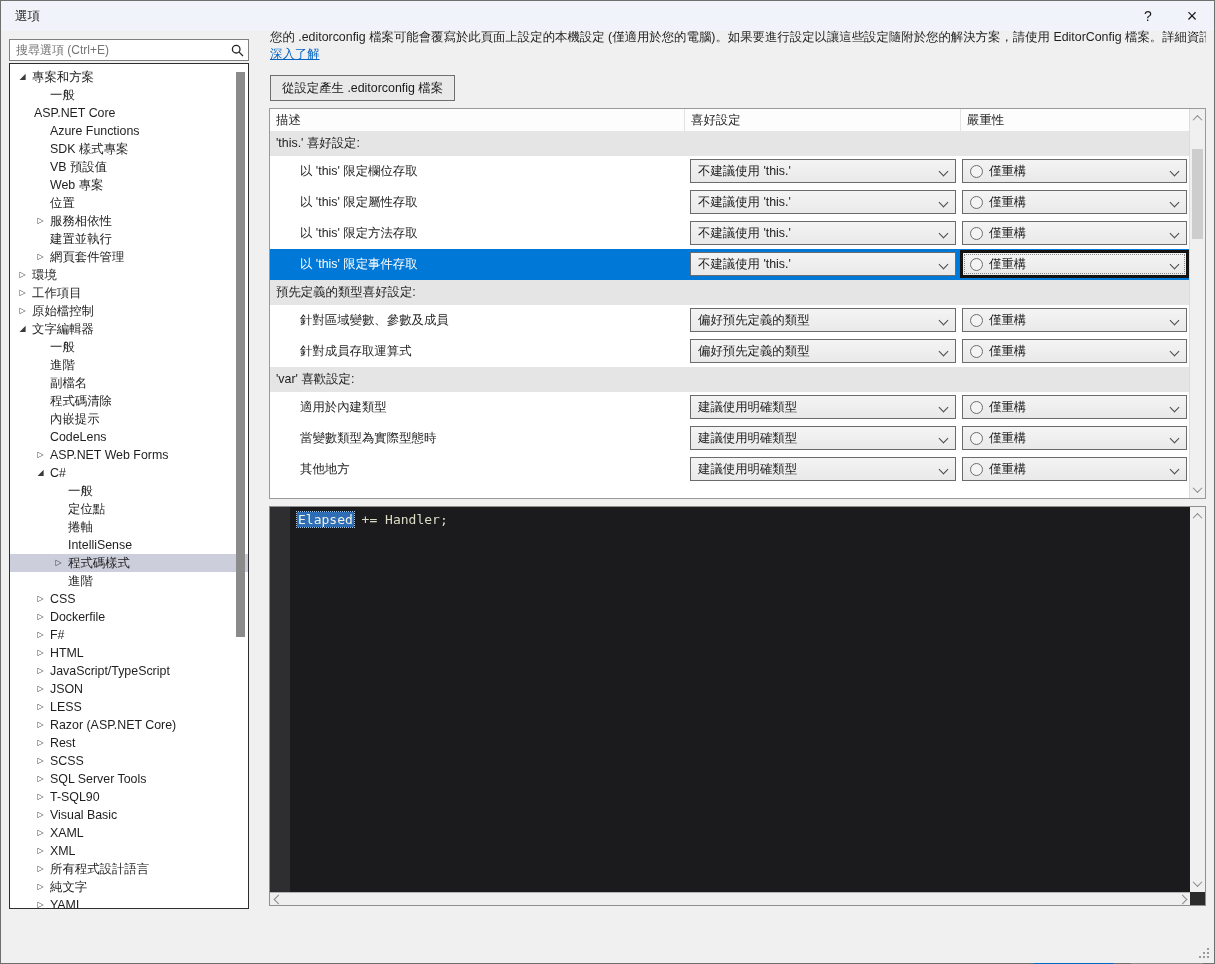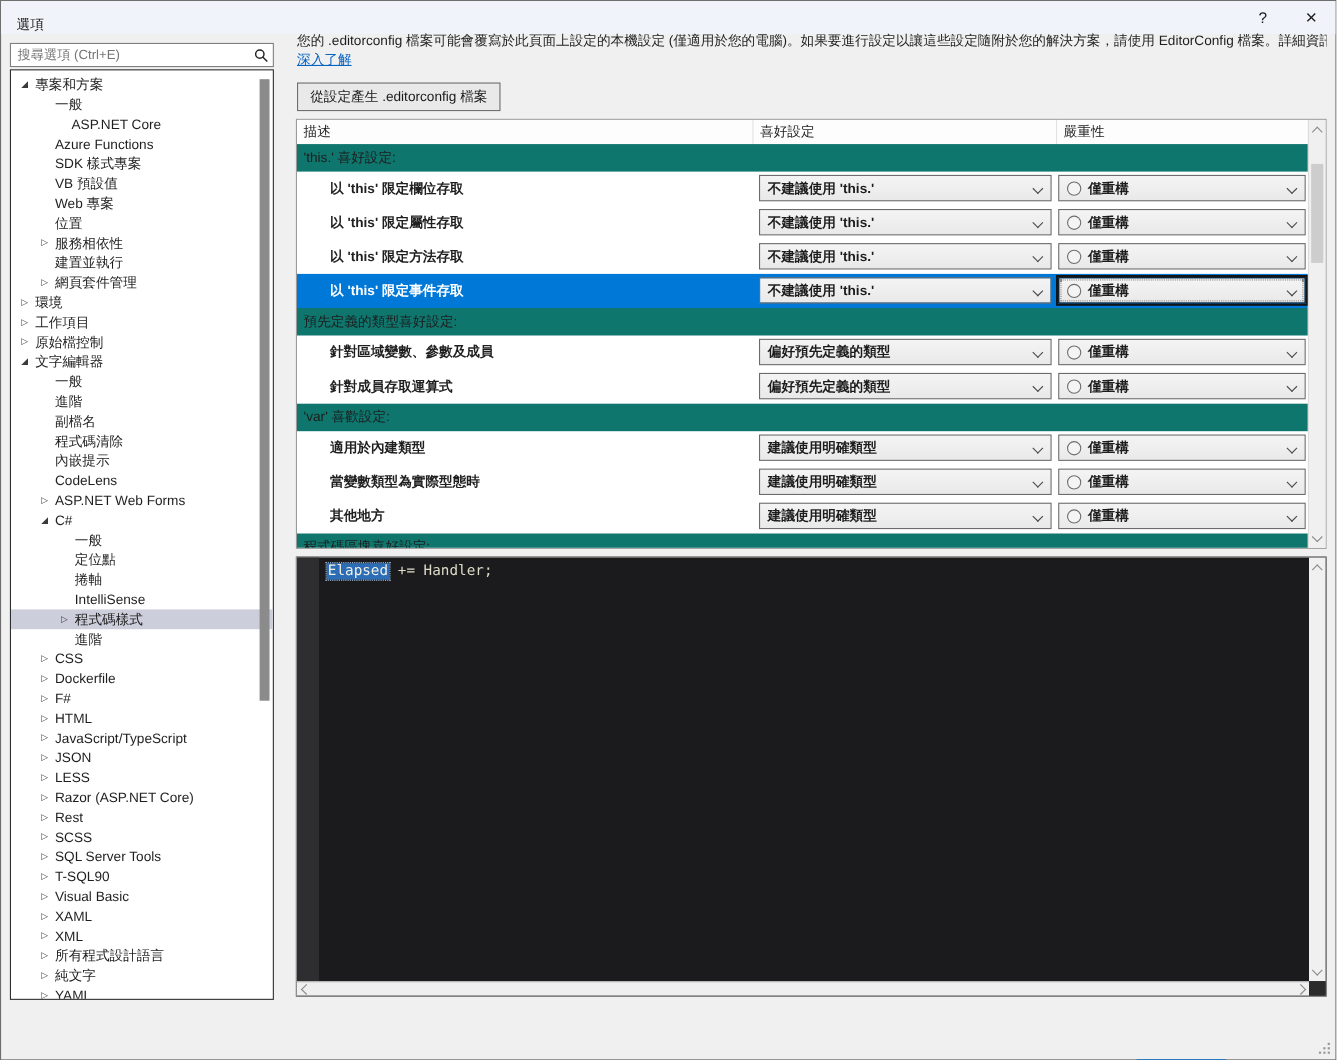--- a/index.html
+++ b/index.html
@@ -5,21 +5,21 @@
   html,body{margin:0;padding:0;}
   body{
     width:1215px;height:964px;position:relative;overflow:hidden;
     background:#f0f0f0;
     font-family:"Liberation Sans",sans-serif;
     color:#1f1f1f;
   }
   .dialog{position:absolute;inset:0;border:1px solid #6f6f6f;box-sizing:border-box;background:#f0f0f0;}
 
   
-  .titlebar{position:absolute;top:0;left:0;right:0;height:30px;background:#f0f3f9;display:flex;align-items:flex-end;}
+  .titlebar{position:absolute;top:0;left:0;right:0;height:30px;background:#f0f3f9;display:flex;align-items:center;}
   .title{margin-left:14px;font-size:12.5px;color:#1a1a1a;}
   .tb-btns{margin-left:auto;display:flex;align-items:stretch;height:100%;}
   .tb-btn{width:44px;background:none;border:none;font-family:inherit;color:#1a1a1a;display:flex;align-items:center;justify-content:center;cursor:default;}
   .tb-btn.help{font-size:14px;}
   .tb-btn.close{font-size:18px;}
 
   
   .searchbox{position:absolute;left:8px;top:38px;width:240px;height:22px;background:#fff;border:1px solid #7f7f7f;box-sizing:border-box;display:flex;align-items:center;}
   .searchbox input{flex:1;min-width:0;border:none;outline:none;background:transparent;font-family:inherit;font-size:12px;color:#444;padding:0 4px 0 6px;}
   .search-icon{width:22px;display:flex;align-items:center;justify-content:center;flex:none;}
@@ -39,22 +39,22 @@
 
   
   .table-wrap{position:absolute;left:268px;top:107px;width:937px;height:391px;background:#fff;border:1px solid #9a9a9a;box-sizing:border-box;}
   .thead{position:absolute;top:0;left:0;right:16px;height:22px;background:#fdfdfd;border-bottom:1px solid #d6d6d6;}
   .th{position:absolute;top:0;height:22px;display:flex;align-items:center;padding-left:6px;box-sizing:border-box;font-size:12.4px;color:#1f1f1f;font-family:Liberation Serif, serif;}
   .th + .th{border-left:1px solid #e2e2e2;}
   .th.c1{left:0;width:414px;}
   .th.c2{left:414px;width:276px;}
   .th.c3{left:690px;width:229px;}
   .tbody{position:absolute;top:22px;left:0;right:16px;bottom:0;overflow:hidden;}
-  .trow.section{height:25px;background:#0f766e;display:flex;align-items:center;padding-left:6px;font-size:12.4px;color:#1c1c1c;}
-  .trow.item{height:31px;position:relative;font-weight:bold;}
+  .trow.section{height:25px;background:#e5e5e5;display:flex;align-items:center;padding-left:6px;font-size:12.4px;color:#1c1c1c;}
+  .trow.item{height:31px;position:relative;}
   .row-label{position:absolute;left:30px;top:0;height:31px;display:flex;align-items:center;font-size:12.4px;}
   .trow.item.selected{background:#0078d7;}
   .trow.item.selected .row-label{color:#fff;}
   .dd{position:absolute;top:3px;height:24px;box-sizing:border-box;background:linear-gradient(#f4f4f4,#e9e9e9);border:1px solid #6b6b6b;display:flex;align-items:center;padding:0 18px 0 7px;font-size:12.4px;color:#1c1c1c;cursor:default;}
   .dd.pref{left:420px;width:266px;}
   .dd.sev{left:692px;width:225px;}
   .chev{position:absolute;right:8px;top:8px;width:6px;height:6px;border-right:1.2px solid #4a4a4a;border-bottom:1.2px solid #4a4a4a;transform:rotate(45deg);}
   .circle-icon{width:13px;height:13px;border:1px solid #6e6e6e;border-radius:50%;margin-right:6px;flex:none;box-sizing:border-box;background:#f4f4f4;}
   .dd.focused{border-color:#111;box-shadow:0 0 0 2px #141414;}
   .dd.focused::after{content:"";position:absolute;inset:1px;border:1px dotted #888;pointer-events:none;}
@@ -118,21 +118,21 @@
   <div class="tree" id="tree">
     <div class="tree-thumb"></div>
   <div class="tree-row" style="padding-left: 6px;">
     <span class="expander">◢</span>
     <span class="tree-label">專案和方案</span>
   </div>
       <div class="tree-row" style="padding-left: 24px;">
     <span class="expander"></span>
     <span class="tree-label">一般</span>
   </div>
-      <div class="tree-row" style="padding-left: 39px;">
+      <div class="tree-row" style="padding-left: 8px;">
     <span class="expander"></span>
     <span class="tree-label">ASP.NET Core</span>
   </div>
       <div class="tree-row" style="padding-left: 24px;">
     <span class="expander"></span>
     <span class="tree-label">Azure Functions</span>
   </div>
       <div class="tree-row" style="padding-left: 24px;">
     <span class="expander"></span>
     <span class="tree-label">SDK 樣式專案</span>
@@ -427,23 +427,20 @@
     <span class="row-label">其他地方</span>
     <div class="dd pref">
       <span class="dd-text">建議使用明確類型</span>
       <span class="chev"></span>
     </div>
     <div class="dd sev">
       <span class="circle-icon"></span>
       <span class="dd-text">僅重構</span>
       <span class="chev"></span>
     </div>
-  </div>
-        <div class="trow section">
-    <span class="sec-label">程式碼區塊喜好設定:</span>
   </div>
       </div>
     <div class="vscroll">
       <div class="sb-btn up">
           <span class="sb-chev up"></span>
         </div>
       <div class="sb-thumb grid-thumb"></div>
       <div class="sb-btn down">
           <span class="sb-chev down"></span>
         </div>

